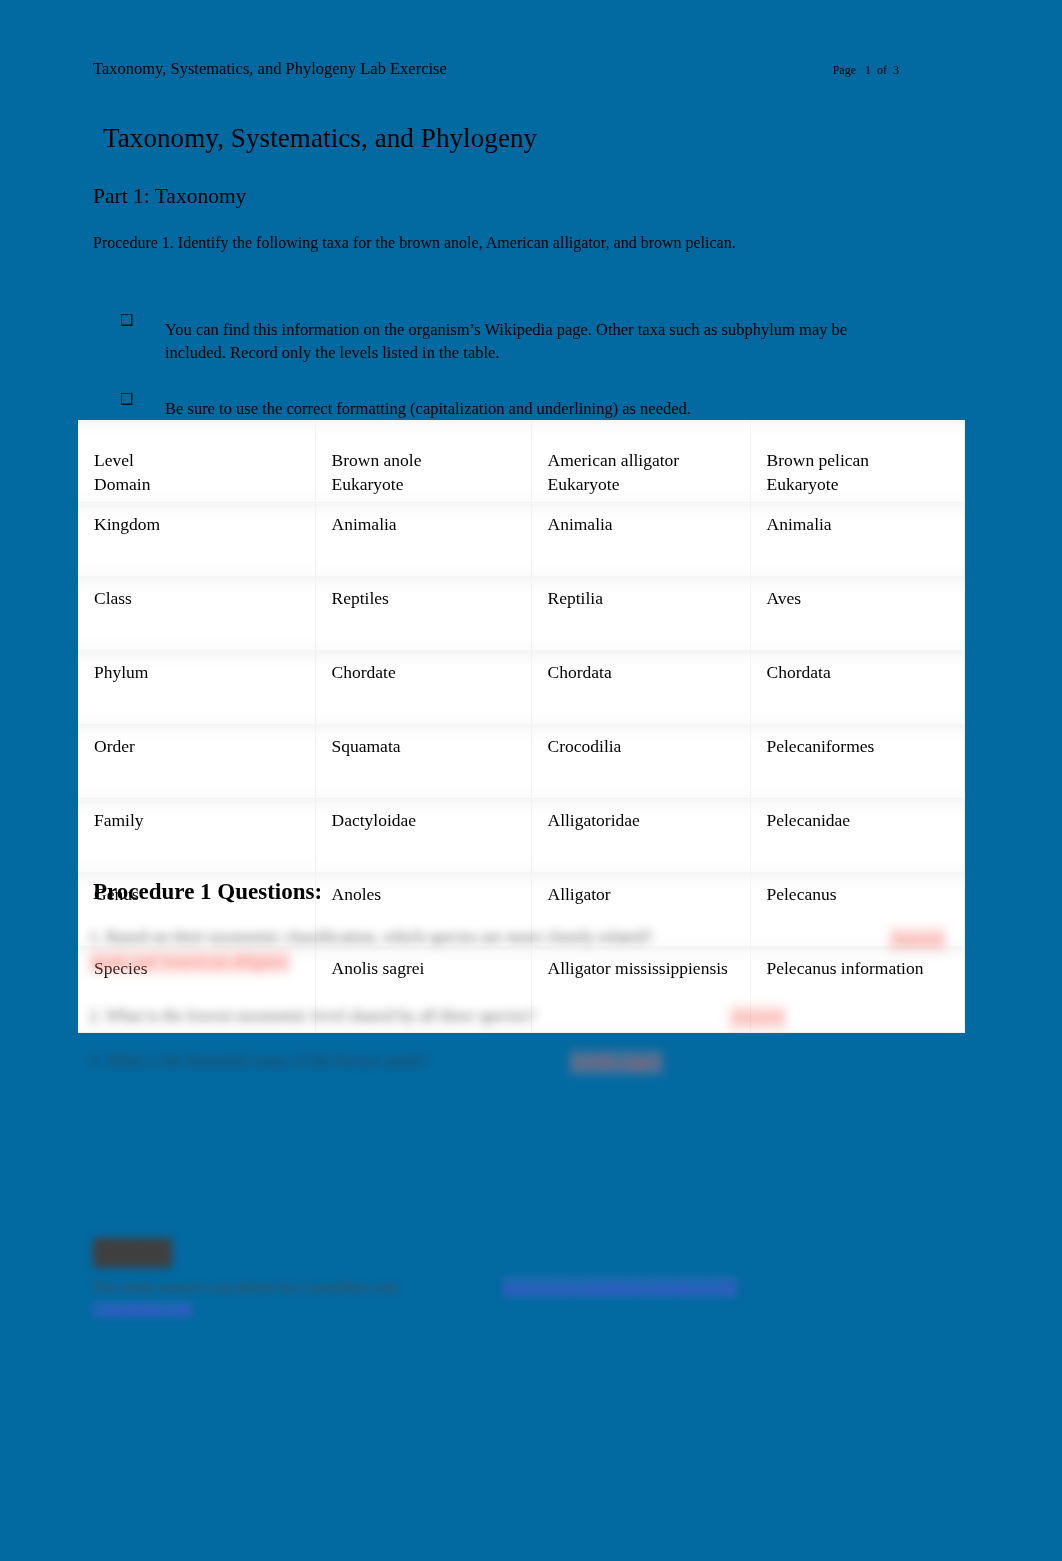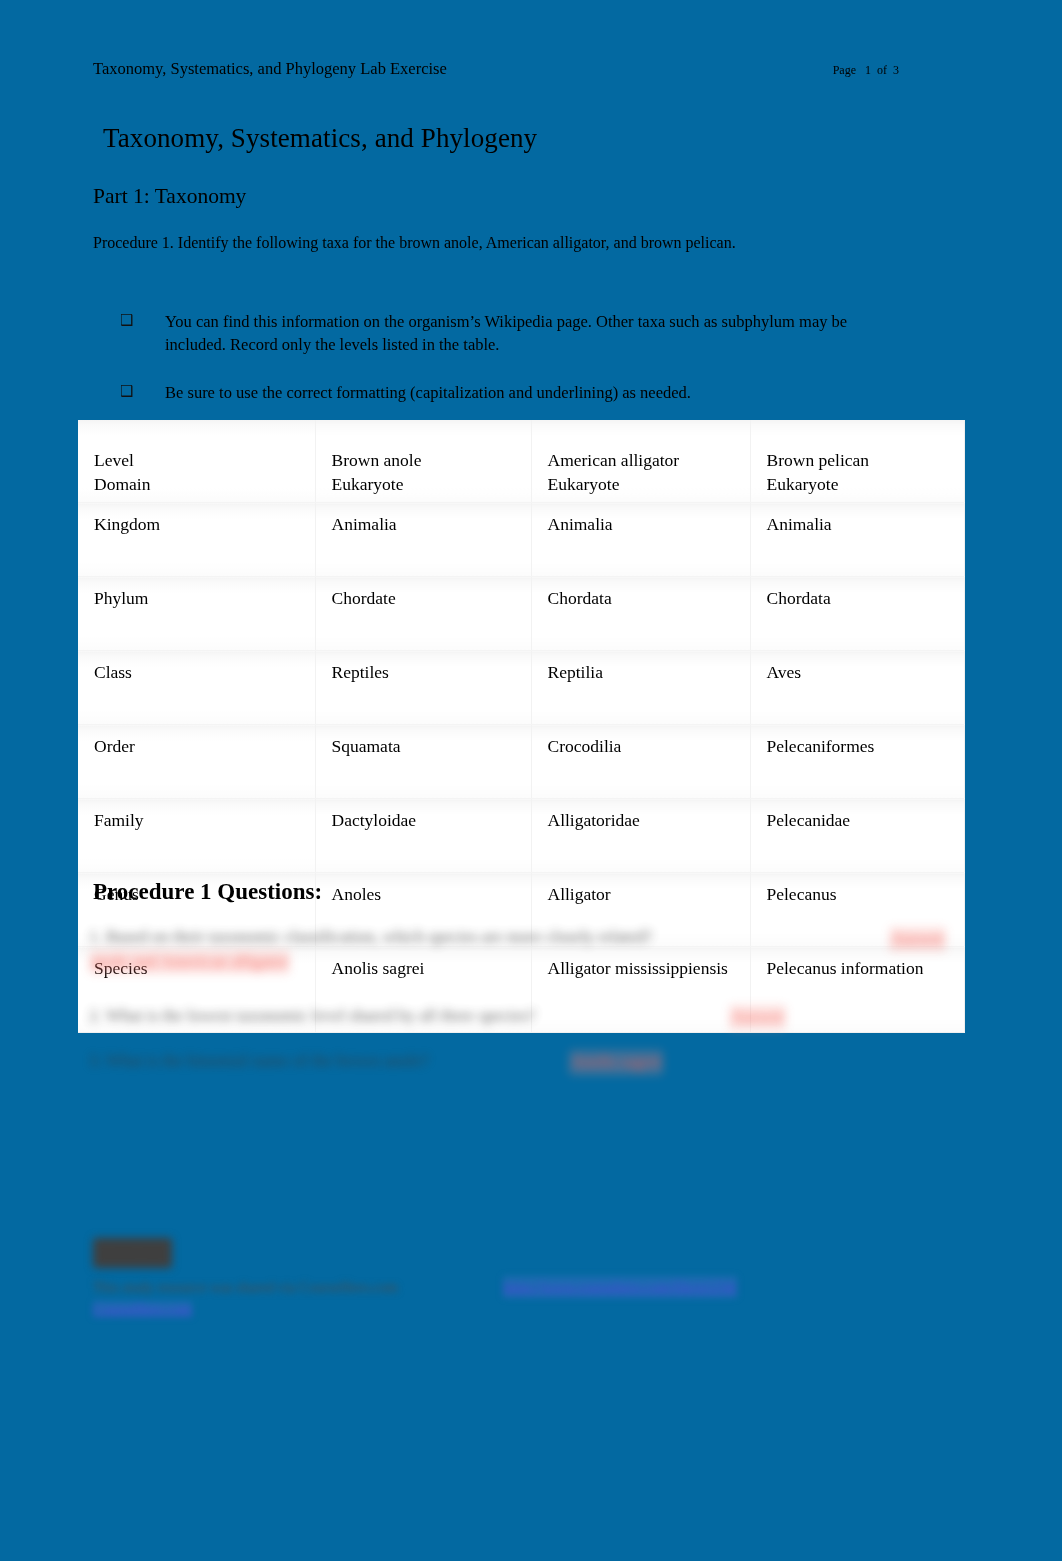--- a/index.html
+++ b/index.html
@@ -84,21 +84,21 @@
     line-height: 1.42;
     margin-bottom: 24px;
   }
   .bullet-glyph {
     width: 45px;
     flex: 0 0 45px;
     color: #111;
     font-family: "DejaVu Sans", sans-serif;
     font-size: 15px;
   }
-  .bullet-text { flex: 1; }
+  .bullet-text { flex: 1; margin-top: 8px; }
 
   
   .taxa-table-wrap {
     position: absolute;
     left: 78px;
     top: 420px;
     width: 886px;
   }
   table.taxa {
     border-collapse: collapse;
@@ -279,31 +279,31 @@
         </tr>
 
         <tr class="row-tall">
           <td>Kingdom</td>
           <td>Animalia</td>
           <td>Animalia</td>
           <td>Animalia</td>
         </tr>
 
         <tr class="row-tall">
+          <td>Class</td>
+          <td>Reptiles</td>
+          <td>Reptilia</td>
+          <td>Aves</td>
+        </tr>
+
+        <tr class="row-tall">
           <td>Phylum</td>
           <td>Chordate</td>
           <td>Chordata</td>
           <td>Chordata</td>
-        </tr>
-
-        <tr class="row-tall">
-          <td>Class</td>
-          <td>Reptiles</td>
-          <td>Reptilia</td>
-          <td>Aves</td>
         </tr>
 
         <tr class="row-tall">
           <td>Order</td>
           <td>Squamata</td>
           <td>Crocodilia</td>
           <td>Pelecaniformes</td>
         </tr>
 
         <tr class="row-tall">

